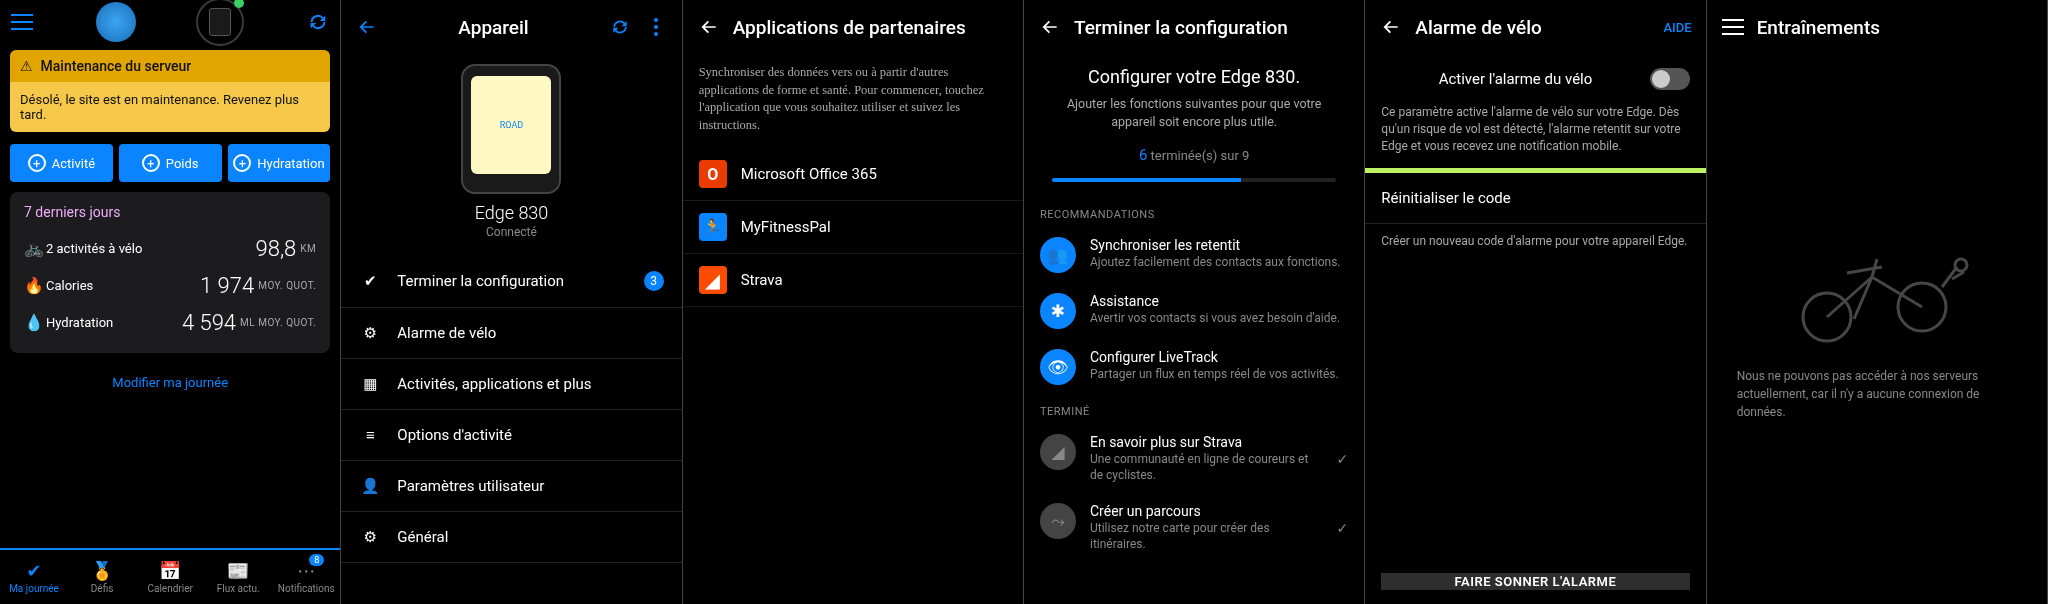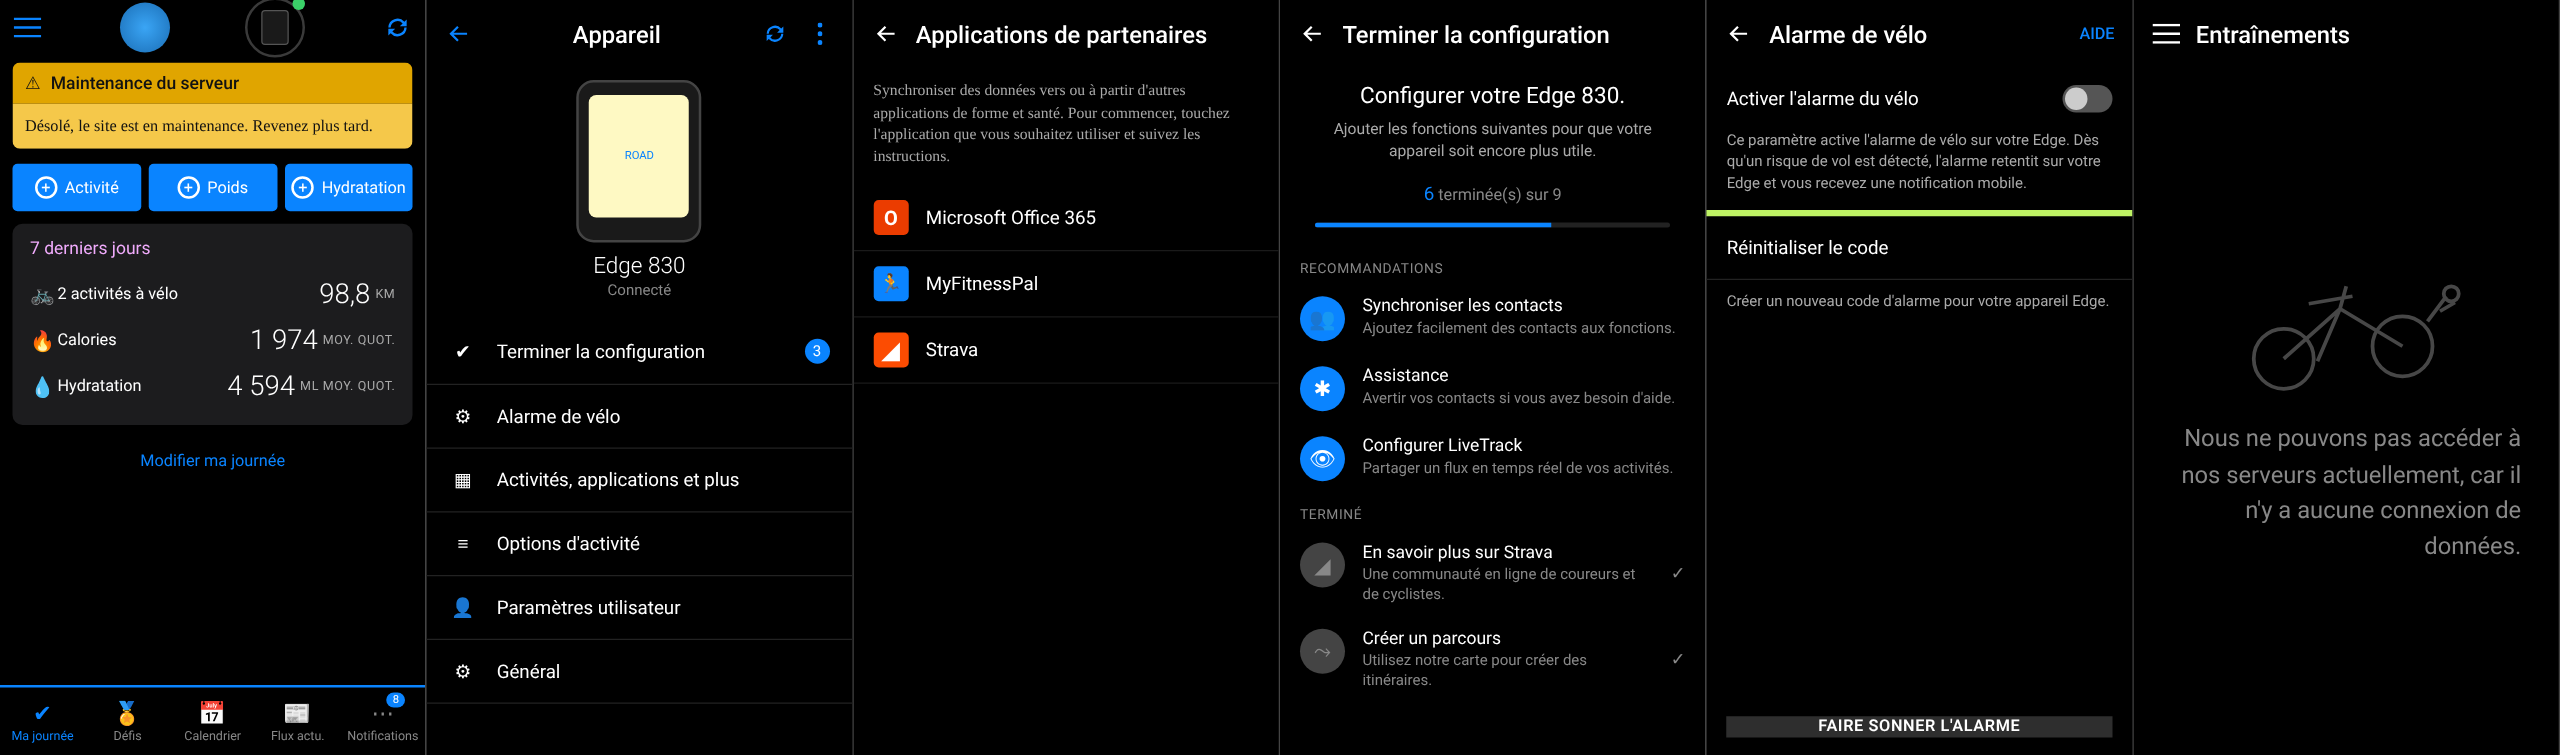--- a/index.html
+++ b/index.html
@@ -8,21 +8,21 @@
 
 
 .s1-header { height: 44px; display: flex; align-items: center; justify-content: space-between; padding: 0 8px; }
 .menu-icon, .refresh-icon { width: 28px; height: 28px; display: flex; align-items: center; justify-content: center; color: #0a84ff; }
 .globe { width: 40px; height: 40px; background: radial-gradient(circle, #3aa5f5 0%, #1a6db5 100%); border-radius: 50%; position: relative; }
 .device-ring { width: 48px; height: 48px; border: 2px solid #3a3a3a; border-radius: 50%; display: flex; align-items: center; justify-content: center; position: relative; }
 .device-ring::after { content:""; position:absolute; top:-2px; right:-2px; width:10px; height:10px; background:#3ad168; border-radius:50%; }
 .device-inner { width: 22px; height: 28px; background: #1a1a1a; border: 1px solid #555; border-radius: 3px; }
 .banner-warn { margin: 6px 10px 0; border-radius: 6px; overflow: hidden; }
 .warn-head { background: #e0a500; color: #111; padding: 8px 10px; display: flex; align-items: center; gap: 8px; font-size: 14px; font-weight: 500; }
-.warn-body { background: #f5c84a; color: #111; padding: 10px; font-size: 13px; font-family: Liberation Serif, serif; }
+.warn-body { background: #f5c84a; color: #111; padding: 10px; font-size: 13px; }
 .quick-row { display: flex; gap: 6px; margin: 12px 10px 10px; }
 .quick-btn { flex: 1; background: #0a84ff; border-radius: 4px; padding: 10px 4px; display: flex; align-items: center; justify-content: center; gap: 6px; font-size: 13px; color: #fff; }
 .plus-circle { width: 18px; height: 18px; border: 2px solid #fff; border-radius: 50%; display: flex; align-items: center; justify-content: center; font-size: 13px; line-height:1; }
 .card { background: #1c1c1e; margin: 0 10px 10px; border-radius: 8px; padding: 12px 14px; }
 .card-title { font-size: 14px; color: #f0abfc; margin-bottom: 10px; }
 .stat-row { display: flex; align-items: center; padding: 6px 0; }
 .stat-icon { width: 22px; color: #0a84ff; }
 .stat-label { flex: 1; font-size: 13px; color: #fff; }
 .stat-val { font-size: 22px; font-weight: 300; color: #fff; }
 .stat-unit { font-size: 10px; letter-spacing: 0.5px; color: #aaa; margin-left: 4px; }
@@ -69,32 +69,32 @@
 .reco-ico { width: 36px; height: 36px; border-radius: 50%; background: #0a84ff; display: flex; align-items: center; justify-content: center; flex-shrink:0; font-size:17px; }
 .reco-ico.done { background: #444; color: #888; }
 .reco-text { flex: 1; }
 .reco-title { font-size: 14px; }
 .reco-sub { font-size: 12px; color: #888; margin-top: 2px; line-height:1.3; }
 .check-mark { color: #888; font-size: 14px; align-self: center; }
 
 
 .help-link { color: #0a84ff; font-size: 13px; font-weight: 500; }
 .toggle-row { display: flex; align-items: center; padding: 14px 16px; font-size: 15px; }
-.toggle-row .label5 { flex:1; }
+.toggle-row .label5 { flex:1;text-align:center; }
 .switch { width: 40px; height: 22px; background: #555; border-radius: 11px; position: relative; }
 .switch::after { content:""; position:absolute; top:2px; left:2px; width:18px; height:18px; background:#ccc; border-radius:50%; }
 .param-desc { padding: 0 16px 14px; font-size: 12px; color: #aaa; line-height: 1.4; border-bottom: 5px solid #bef264; }
 .reset-row { padding: 16px; font-size: 15px; border-bottom: 1px solid #222; }
 .reset-desc { padding: 10px 16px; font-size: 12px; color: #aaa; }
 .ring-btn { position: absolute; bottom: 14px; left: 16px; right: 16px; background: #2e2e2e; color: #fff; text-align: center; padding: 1px; font-size: 13px; font-weight: 600; letter-spacing: 0.5px; }
 
 
 .empty-state { flex: 1; display: flex; flex-direction: column; align-items: center; justify-content: center; padding: 20px 30px; }
 .bike-svg-wrap { margin-bottom: 20px; }
-.empty-text { font-size: 19px; color: #888; text-align: right; line-height: 1.5; }
+.empty-text { font-size: 12px; color: #888; text-align: left; line-height: 1.5; }
 
 svg { display: block; }
 </style>
 </head>
 <body>
 
 <div class="screen">
   <div class="s1-header">
     <div class="menu-icon">
       <svg width="22" height="16" viewBox="0 0 22 16">
@@ -268,21 +268,21 @@
   <div class="setup-title">Configurer votre Edge 830.</div>
   <div class="setup-sub">Ajouter les fonctions suivantes pour que votre appareil soit encore plus utile.</div>
   <div class="setup-count"><span class="num">6</span> <span class="rest">terminée(s) sur 9</span></div>
   <div class="progress-bar">
       <div class="progress-fill"></div>
     </div>
   <div class="section-label">RECOMMANDATIONS</div>
   <div class="reco-row">
     <div class="reco-ico">👥</div>
     <div class="reco-text">
-        <div class="reco-title">Synchroniser les contacts</div>
+        <div class="reco-title">Synchroniser les retentit</div>
         <div class="reco-sub">Ajoutez facilement des contacts aux fonctions.</div>
       </div>
   </div>
   <div class="reco-row">
     <div class="reco-ico">✱</div>
     <div class="reco-text">
         <div class="reco-title">Assistance</div>
         <div class="reco-sub">Avertir vos contacts si vous avez besoin d'aide.</div>
       </div>
   </div>

